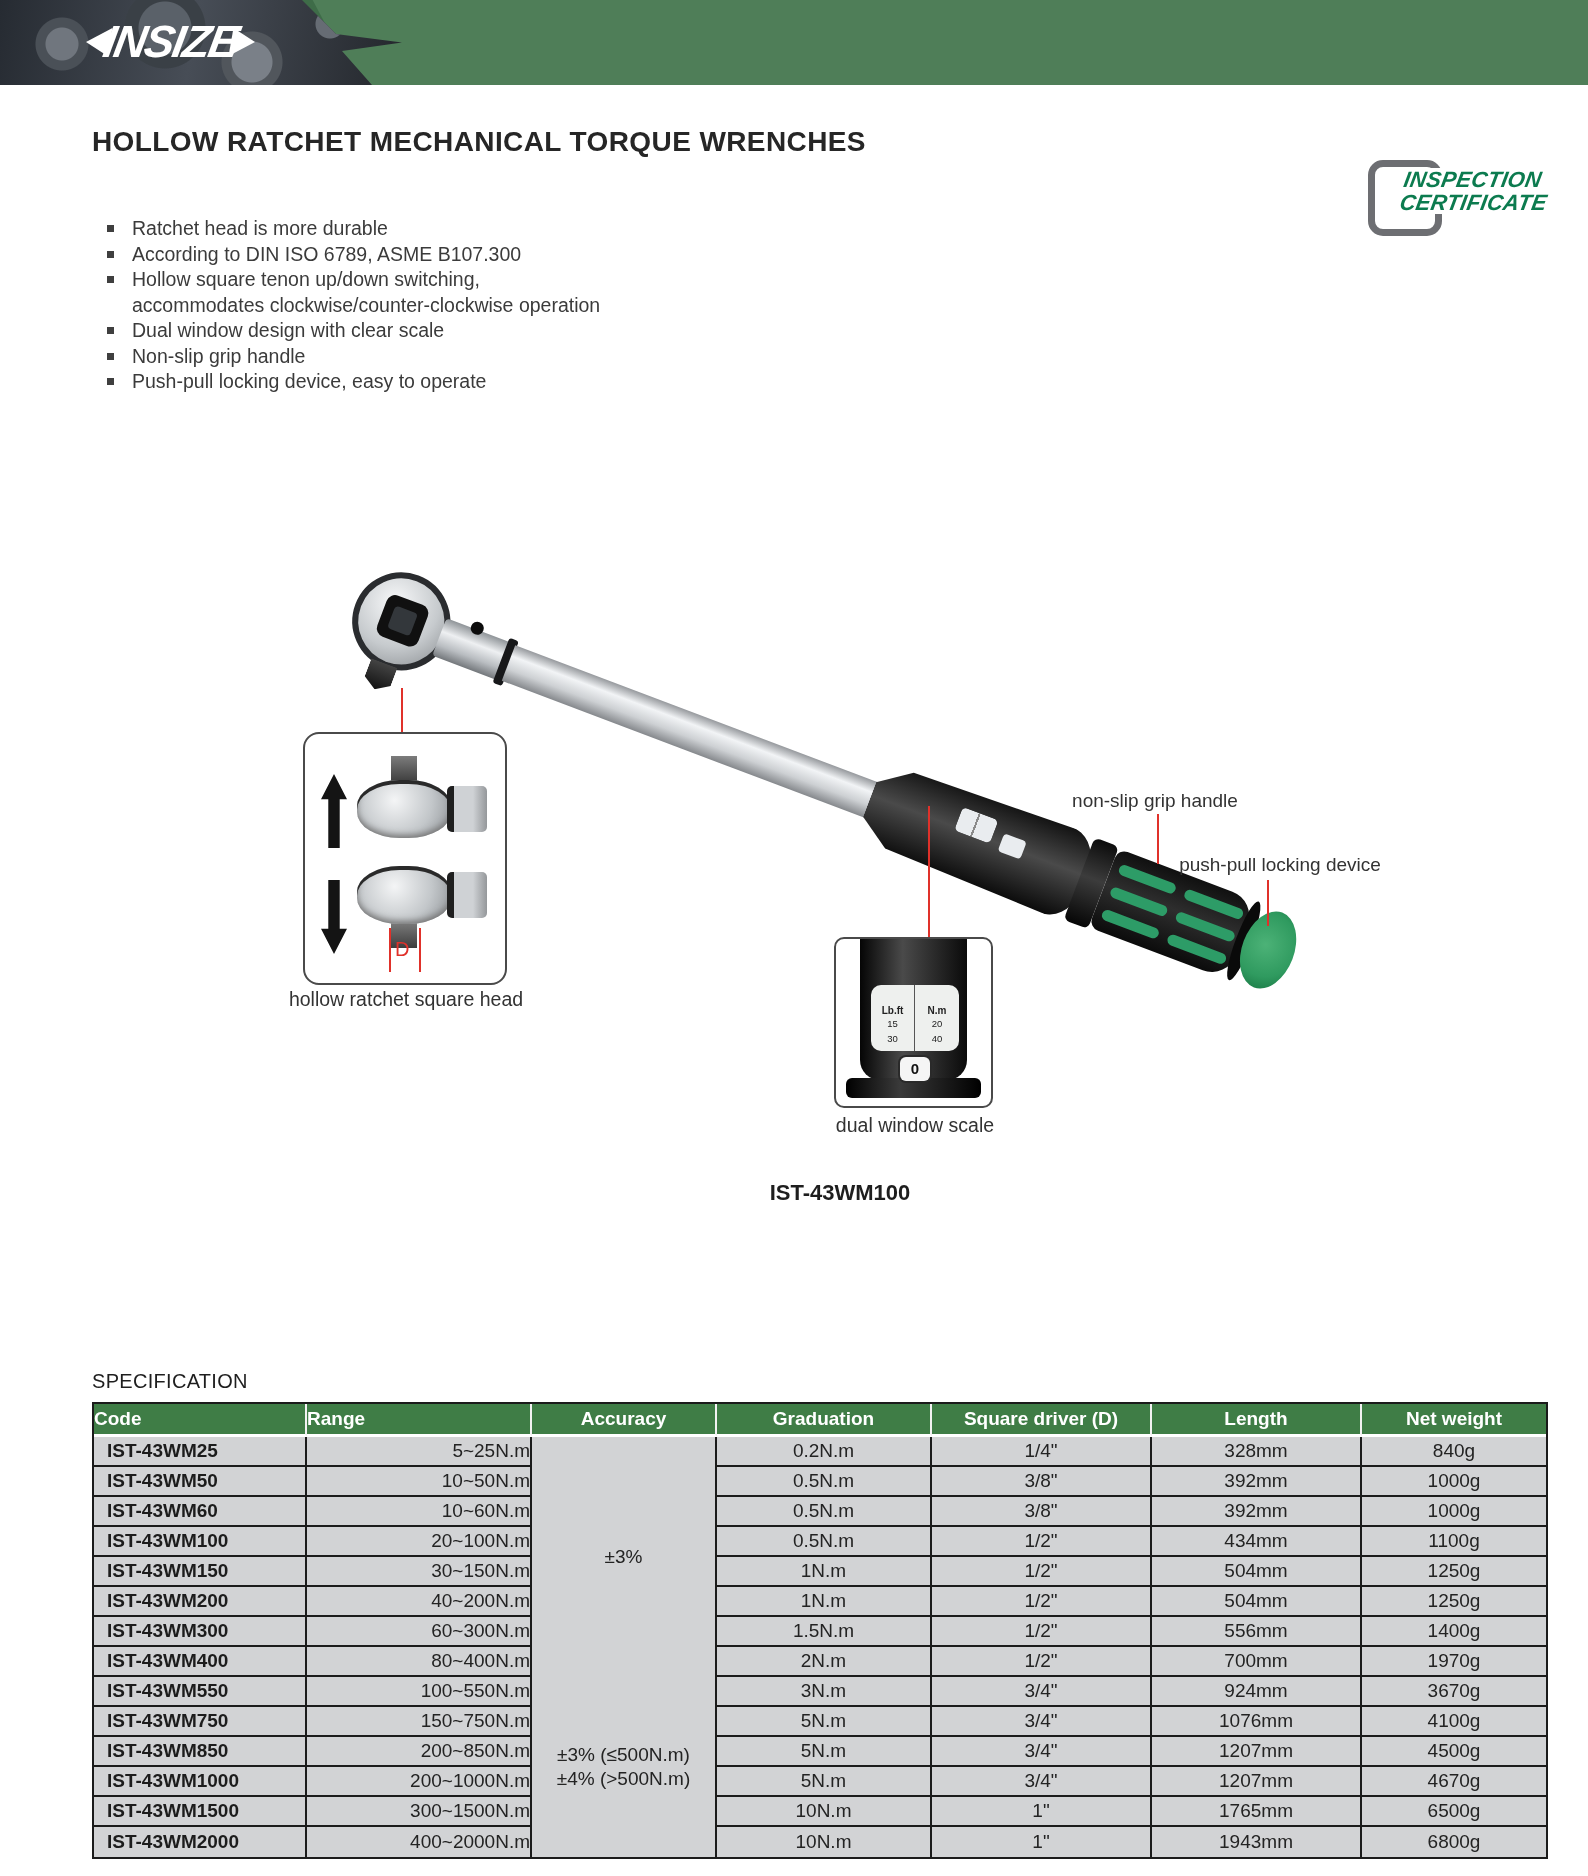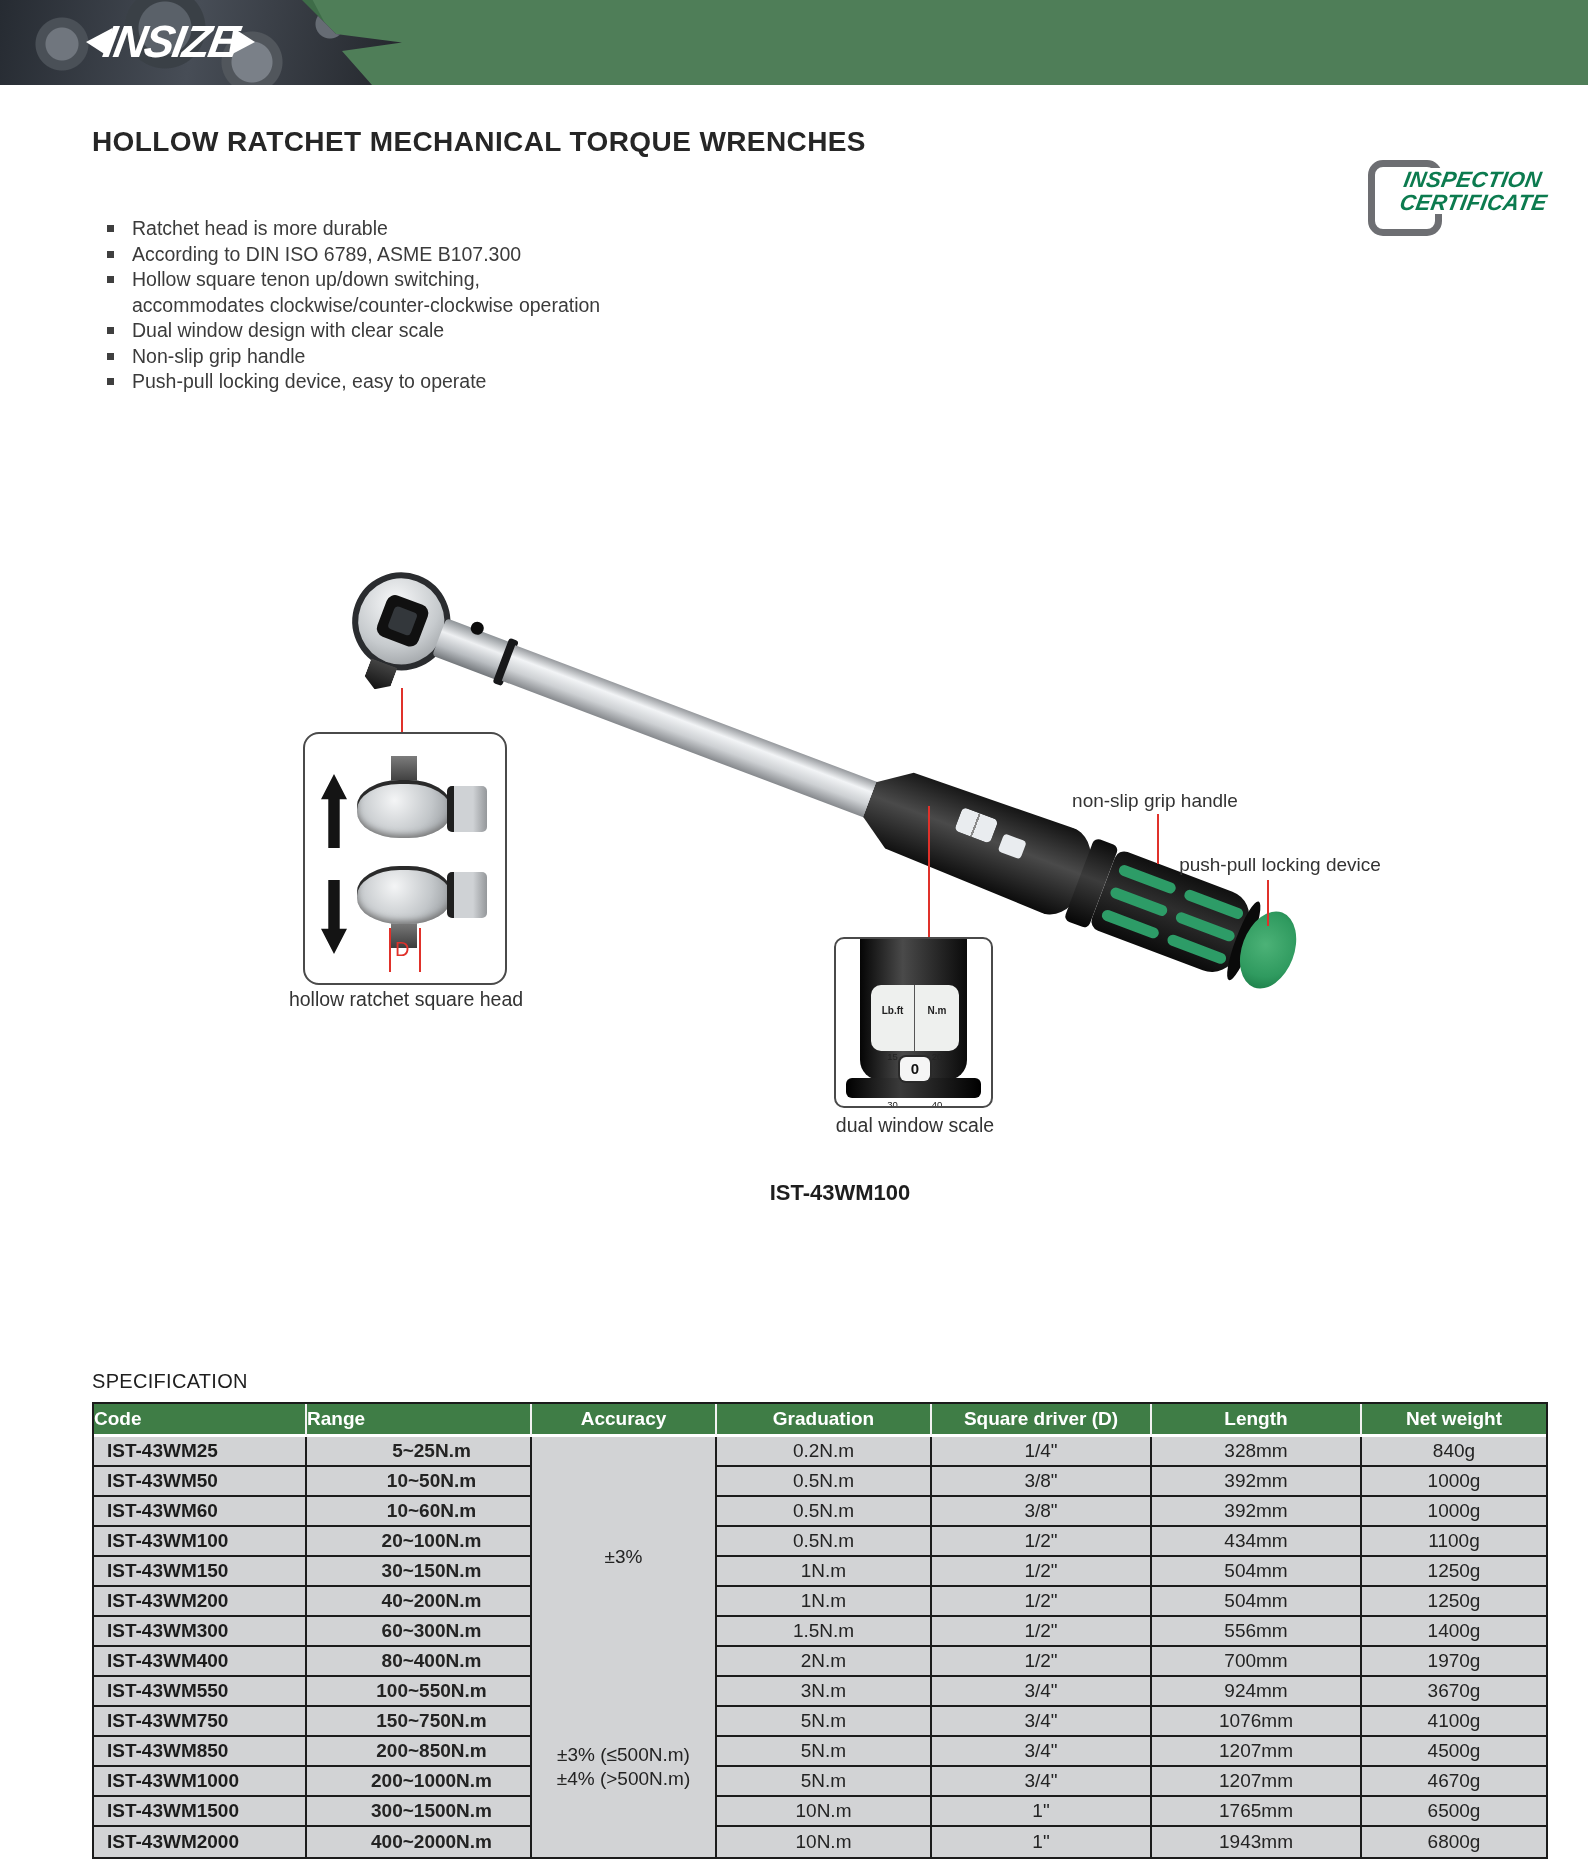--- a/index.html
+++ b/index.html
@@ -104,42 +104,42 @@
   
   .inset2 { position:absolute; left:834px; top:937px; width:159px; height:171px; background:#fff; border:2px solid #4a4a4a; border-radius:10px; z-index:3; overflow:hidden; }
   .cyl { position:absolute; left:24px; right:24px; top:-8px; bottom:26px; border-radius:0 0 20px 20px;
     background:linear-gradient(90deg,#050505,#4a4a4a 40%,#0a0a0a); }
   .flange { position:absolute; left:10px; right:10px; bottom:8px; height:20px; border-radius:6px;
     background:linear-gradient(90deg,#000,#3a3a3a 40%,#000); }
   .dw { position:absolute; left:35px; top:46px; width:88px; height:66px; background:#eef0ee; border-radius:10px; display:flex; }
   .dwcol { width:50%; padding-top:20px; text-align:center; font-size:10px; color:#222; }
   .dwcol:first-child { border-right:1.5px solid #555; }
   .dwu { font-weight:bold; display:block; font-size:10px; }
-  .dwn { display:block; font-size:9.5px; line-height:15px;margin-top:33px; }
+  .dwn { display:block; font-size:9.5px; line-height:15px; }
   .zero { position:absolute; left:64px; top:118px; width:30px; height:24px; background:#f5f5f5; border-radius:6px;
     text-align:center; font-weight:bold; font-size:15px; line-height:24px; color:#111; box-shadow:0 0 0 2px #2a2a2a; }
 
   .callout { position:absolute; text-align:center; font-size:19px; color:#333; z-index:3; }
   .co-grip { left:1040px; top:790px; width:230px; }
   .co-lock { left:1150px; top:854px; width:260px; }
   .prod-code { position:absolute; left:735px; top:1180px; width:210px; text-align:center; font-weight:bold; font-size:22px; color:#1e1e1e; z-index:3; }
 
   
   h2.spec-h { position:absolute; left:92px; top:1370px; font-size:20px; font-weight:normal; color:#1e1e1e; letter-spacing:.3px; }
   table.spec { position:absolute; left:92px; top:1402px; width:1452px; border:2px solid #1b1b1b; border-collapse:separate; border-spacing:0; table-layout:fixed; }
   table.spec th { background:#3f7d46; color:#fff; font-size:19px; font-weight:bold; height:33px; text-align:center;
     border-right:2px solid #f2f2f2; border-bottom:3px solid #fff; }
   table.spec th.al { text-align:left; }
   table.spec th:last-child { border-right:none; }
   table.spec td { background:#d2d3d5; color:#232323; font-size:19px; height:30px; text-align:center;
     border-right:2px solid #1b1b1b; border-bottom:2px solid #1b1b1b; white-space:pre-line; line-height:1.25; }
   table.spec td:last-child { border-right:none; }
   table.spec tr:last-child td { border-bottom:none; }
   table.spec td.c-code { font-weight:bold; text-align:left; padding-left:13px; color:#1c1c1c; }
-  table.spec td.c-left { text-align:center; padding-left:26px;font-weight:bold; }
+  table.spec td.c-left { text-align:right; padding-left:26px; }
   table.spec td.c-acc { border-bottom:none; border-top:none; }
 </style>
 </head>
 <body>
 
 <div class="page">
 
   <header class="banner">
     <div class="banner-chev"></div>
     <div class="banner-photo"></div>

